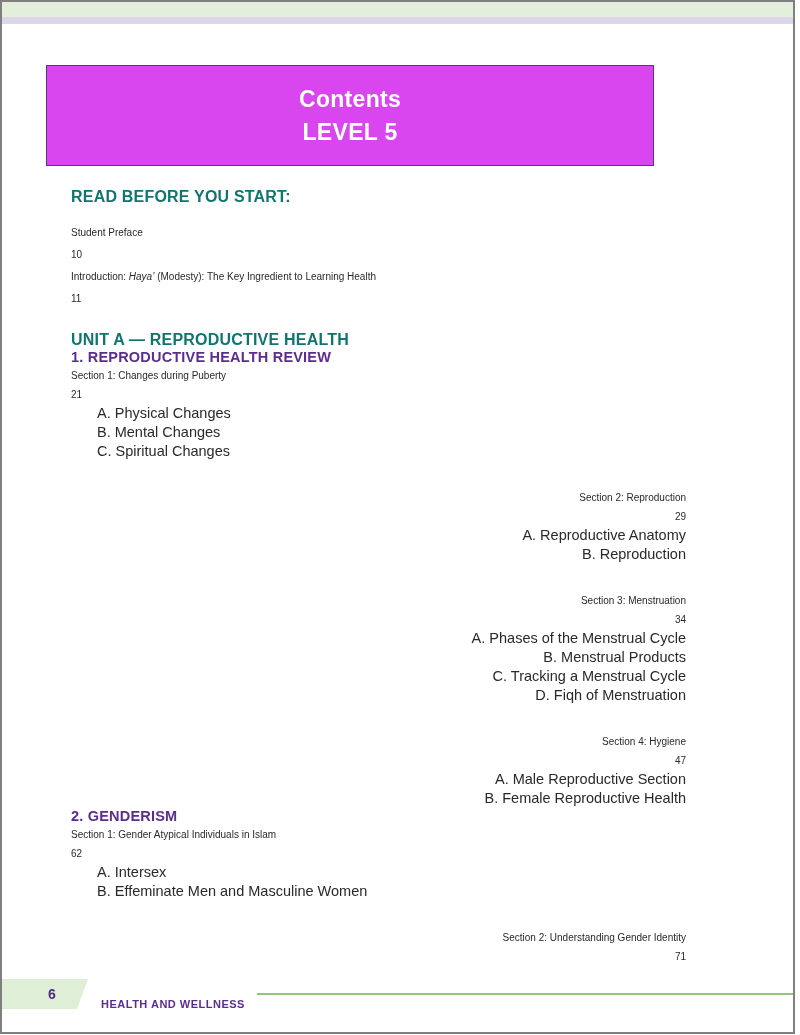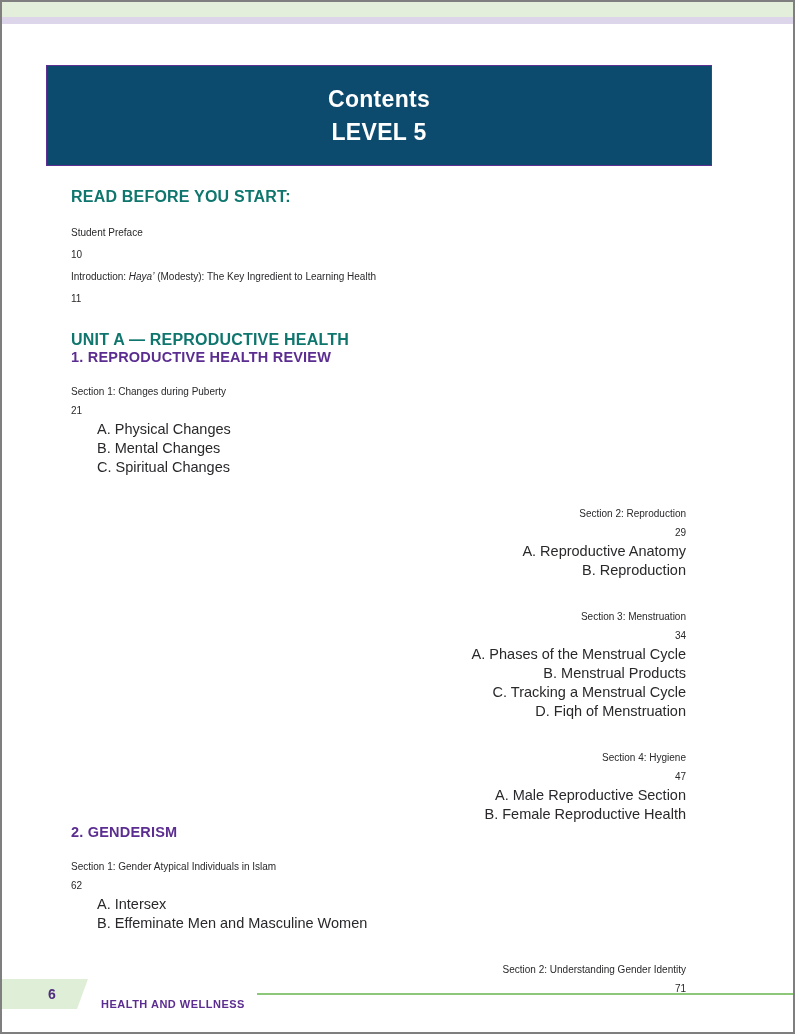--- a/index.html
+++ b/index.html
@@ -16,22 +16,22 @@
     width:795px; height:1034px;
     border:2px solid #7f7f7f;
     background:#fff;
     overflow:hidden;
   }
   .band-green   { height:15px; background:#e4efdb; }
   .band-lavender{ height:7px;  background:#ddd6eb; }
 
   .title-box {
     margin:41px 0 16px 44px;
-    width:666px; height:101px;
-    background:#0c4a6e;
+    width:608px; height:101px;
+    background:#d946ef;
     border:1px solid #5c3191;
     color:#fff;
     display:flex; flex-direction:column; justify-content:center; align-items:center;
     font-weight:bold; font-size:23px; line-height:33px;
     letter-spacing:0.3px;
   }
 
   .content { margin-left:69px; width:615px; }
 
   .h-green {
@@ -44,21 +44,21 @@
     margin-top:0;
     color:#5b2d91; font-size:14.5px; font-weight:bold;
     line-height:17px; letter-spacing:0.2px;
   }
 
   .entries { margin-top:16px; }
   .toc-row {
     display:flex; align-items:stretch;
     font-size:10px; line-height:22px;flex-direction:column;
   }
-  .block { margin-top:16px; }
+  .block { }
   .block .toc-row { line-height:19px; }
   .block + .block { margin-top:27px;text-align:right; }
   .toc-row .t  { white-space:nowrap; }
   .toc-row .t i { font-style:italic; }
   .toc-row .pg { white-space:nowrap; }
   .dots {
     flex:1 1 auto; min-width:12px;
     margin:0 2px 0 4px;
     background-image:radial-gradient(circle, #3a383b 1.1px, rgba(0,0,0,0) 1.4px);
     background-size:5.5px 4px;

